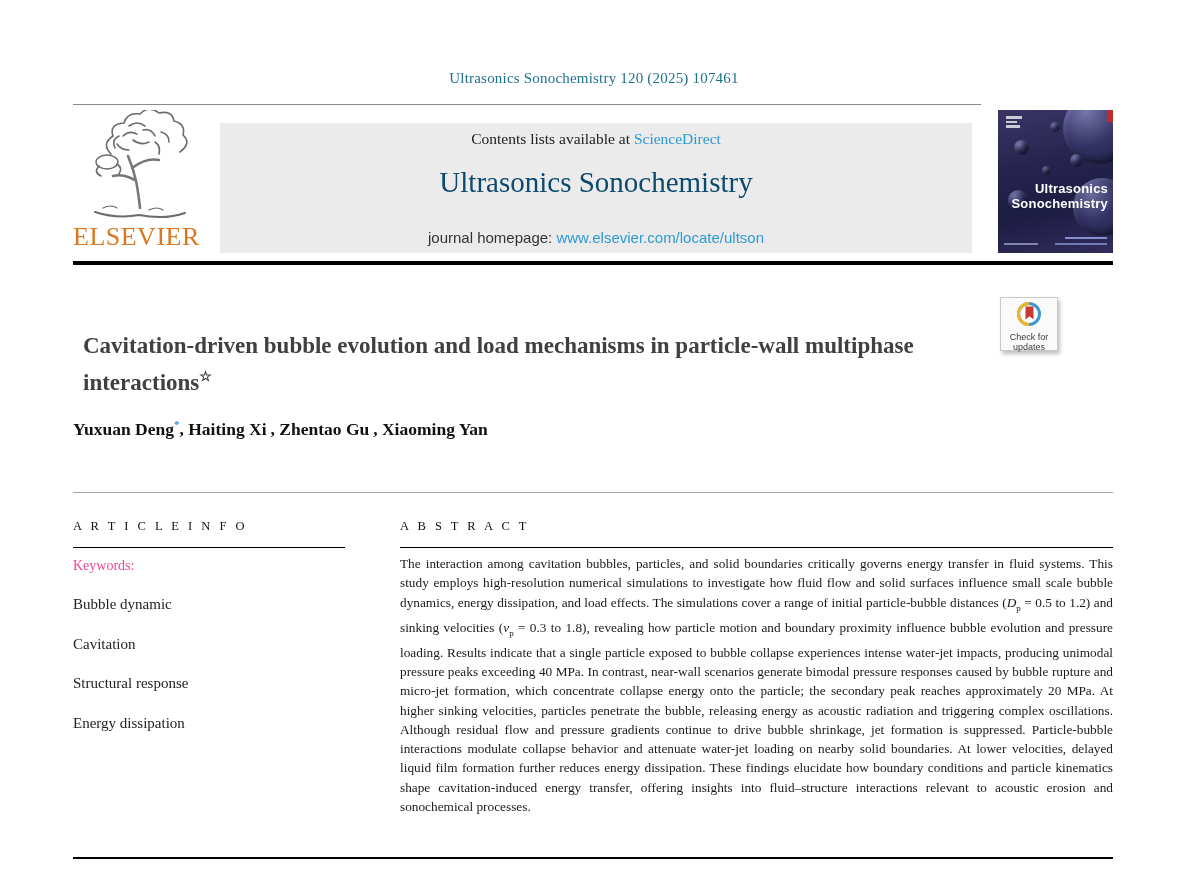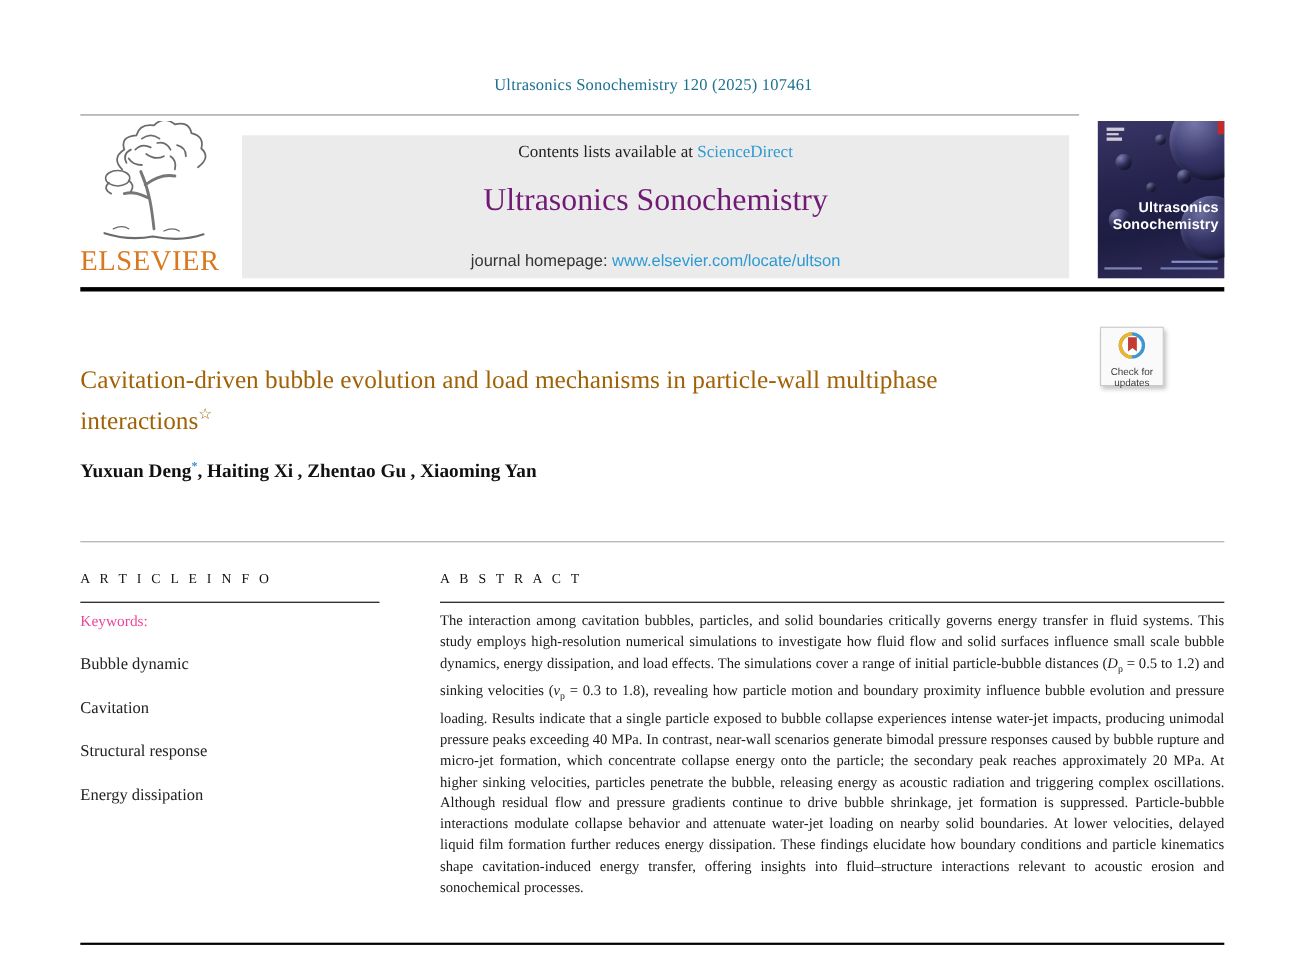--- a/index.html
+++ b/index.html
@@ -19,21 +19,21 @@
   
   .logo-block{position:absolute;left:73px;top:110px;width:132px;height:143px;}
   .logo-tree{display:block;margin:0 auto;}
   .elsevier-word{font-size:26px;color:#d9781f;letter-spacing:.5px;text-align:left;
                  margin-top:-2px;font-family:"Liberation Serif",serif;}
 
   
   .header-box{position:absolute;left:220px;top:123px;width:752px;height:130px;background:#ebebeb;}
   .contents-line{position:absolute;top:7px;width:100%;text-align:center;font-size:15.5px;color:#222;}
   .link-blue{color:#2e9ad2;text-decoration:none;cursor:pointer;}
-  .journal-title{position:absolute;top:43px;width:100%;text-align:center;font-size:29px;color:#701a75;}
+  .journal-title{position:absolute;top:43px;width:100%;text-align:center;font-size:29px;color:#0c4a6e;}
   .homepage-line{position:absolute;bottom:7px;width:100%;text-align:center;
                  font-family:"Liberation Sans",sans-serif;font-size:15px;color:#333;}
 
   
   .cover{position:absolute;left:998px;top:110px;width:115px;height:143px;overflow:hidden;
          background:linear-gradient(168deg,#3a3566 0%,#26244e 38%,#1d1c42 66%,#322d5c 100%);}
   .bubble{position:absolute;border-radius:50%;
           background:radial-gradient(circle at 32% 28%, rgba(170,175,230,.55), rgba(70,70,130,.45) 45%, rgba(25,25,60,.9));
           box-shadow:inset -2px -3px 6px rgba(0,0,0,.5), inset 2px 2px 4px rgba(200,200,255,.25);}
   .cover-title{position:absolute;left:4px;right:5px;bottom:42px;text-align:right;
@@ -47,21 +47,21 @@
   .cover-botline-l{position:absolute;left:6px;bottom:8px;width:34px;height:2px;background:rgba(200,210,255,.55);}
   .cover-botline-r1{position:absolute;right:6px;bottom:14px;width:42px;height:2px;background:rgba(170,190,255,.7);}
   .cover-botline-r2{position:absolute;right:6px;bottom:8px;width:52px;height:2px;background:rgba(170,190,255,.55);}
 
   
   .badge{position:absolute;left:1000px;top:297px;width:56px;height:52px;background:#fafafa;
          border:1px solid #c9c9c9;box-shadow:2px 3px 4px rgba(0,0,0,.25);text-align:center;cursor:pointer;}
   .badge-text{font-family:"Liberation Sans",sans-serif;font-size:9px;line-height:10px;color:#3c3c3c;margin-top:1px;}
 
   
-  .art-title{position:absolute;left:73px;top:327px;width:900px;font-size:23px;line-height:37px;color:#a16207;}
+  .art-title{position:absolute;left:83px;top:327px;width:900px;font-size:23px;line-height:37px;color:#404040;font-weight:bold;}
   .title-star{font-size:14px;vertical-align:super;line-height:0;}
   .authors{position:absolute;left:73px;top:418px;font-size:17.5px;color:#111;font-weight:bold;}
   .amark{color:#3f8fd2;font-size:11px;}
   .amark:empty{display:inline-block;width:4px;}
   .affiliation{position:absolute;left:73px;top:458px;font-style:italic;font-size:12.8px;color:#222;}
 
   
   .col-left{position:absolute;left:73px;top:519px;width:272px;}
   .col-right{position:absolute;left:400px;top:519px;width:713px;}
   .col-heading{font-size:12.5px;letter-spacing:3px;color:#111;}

